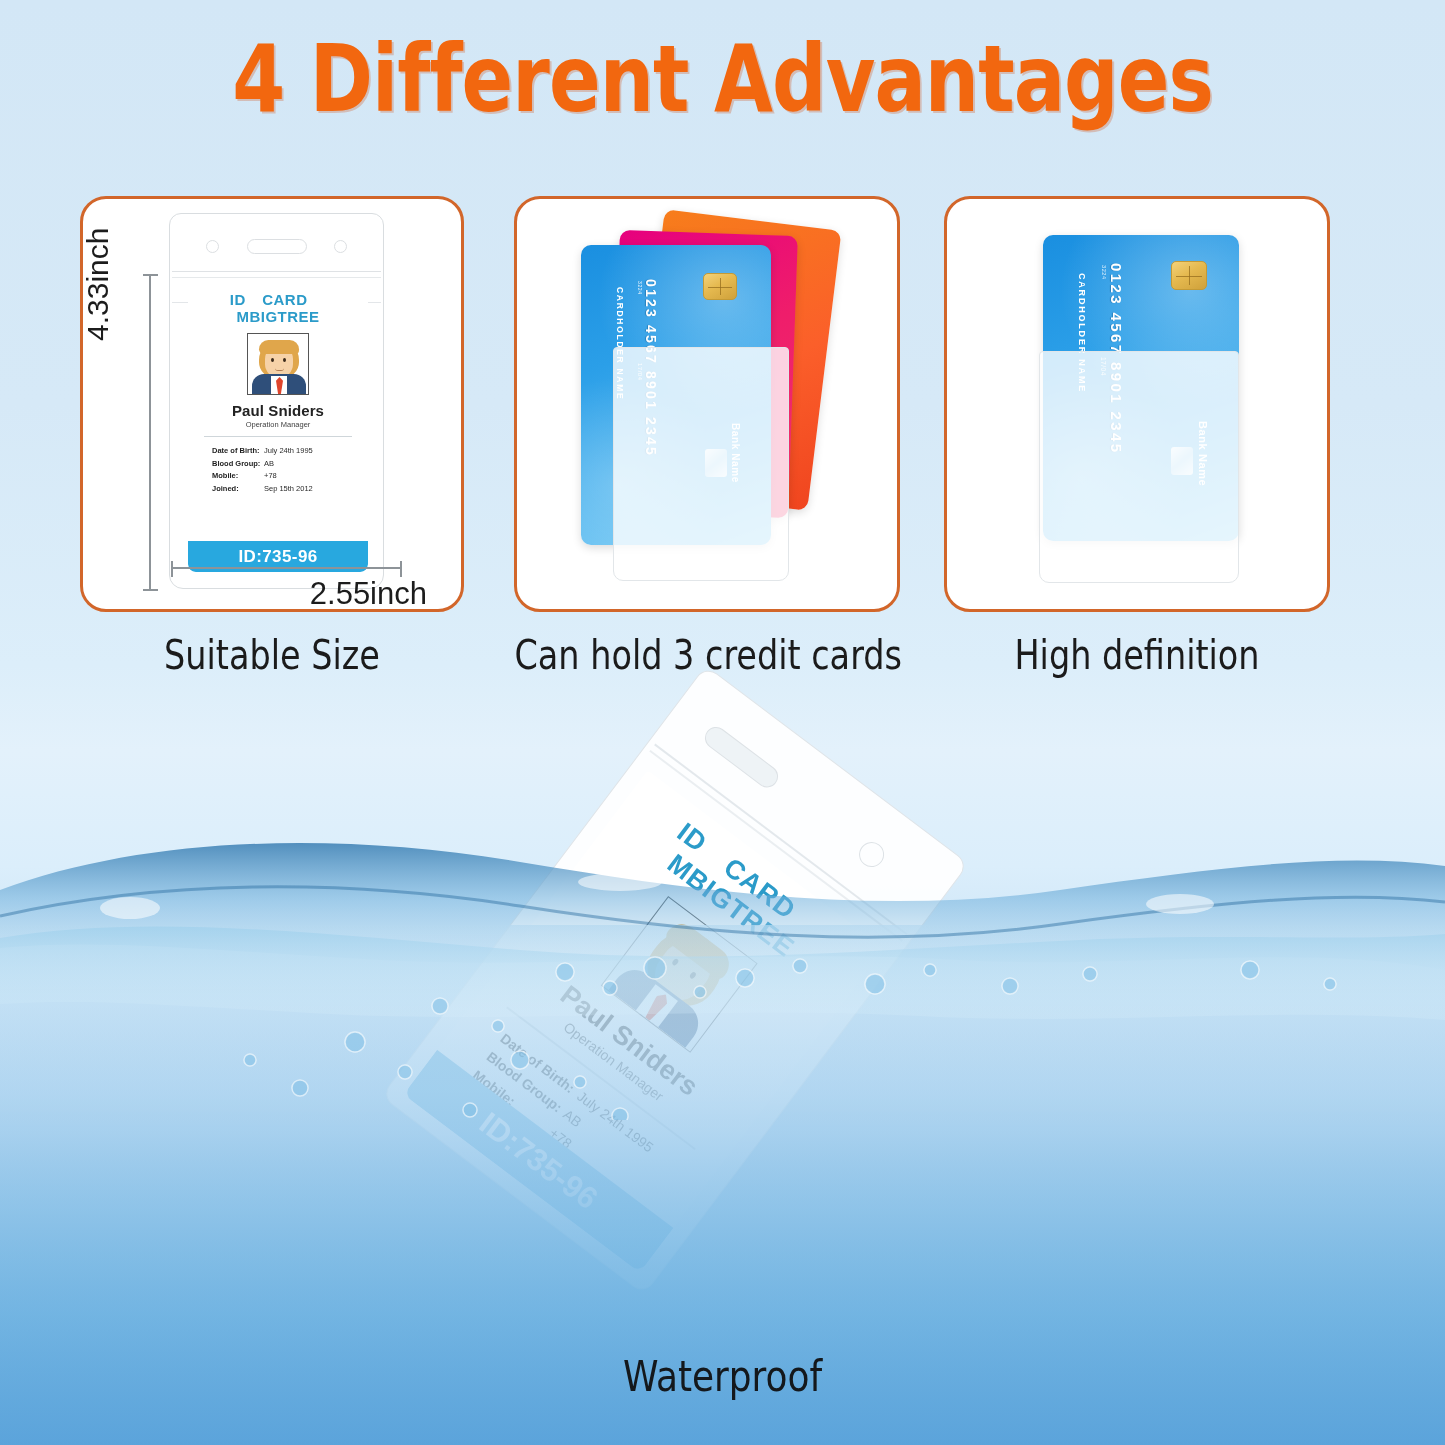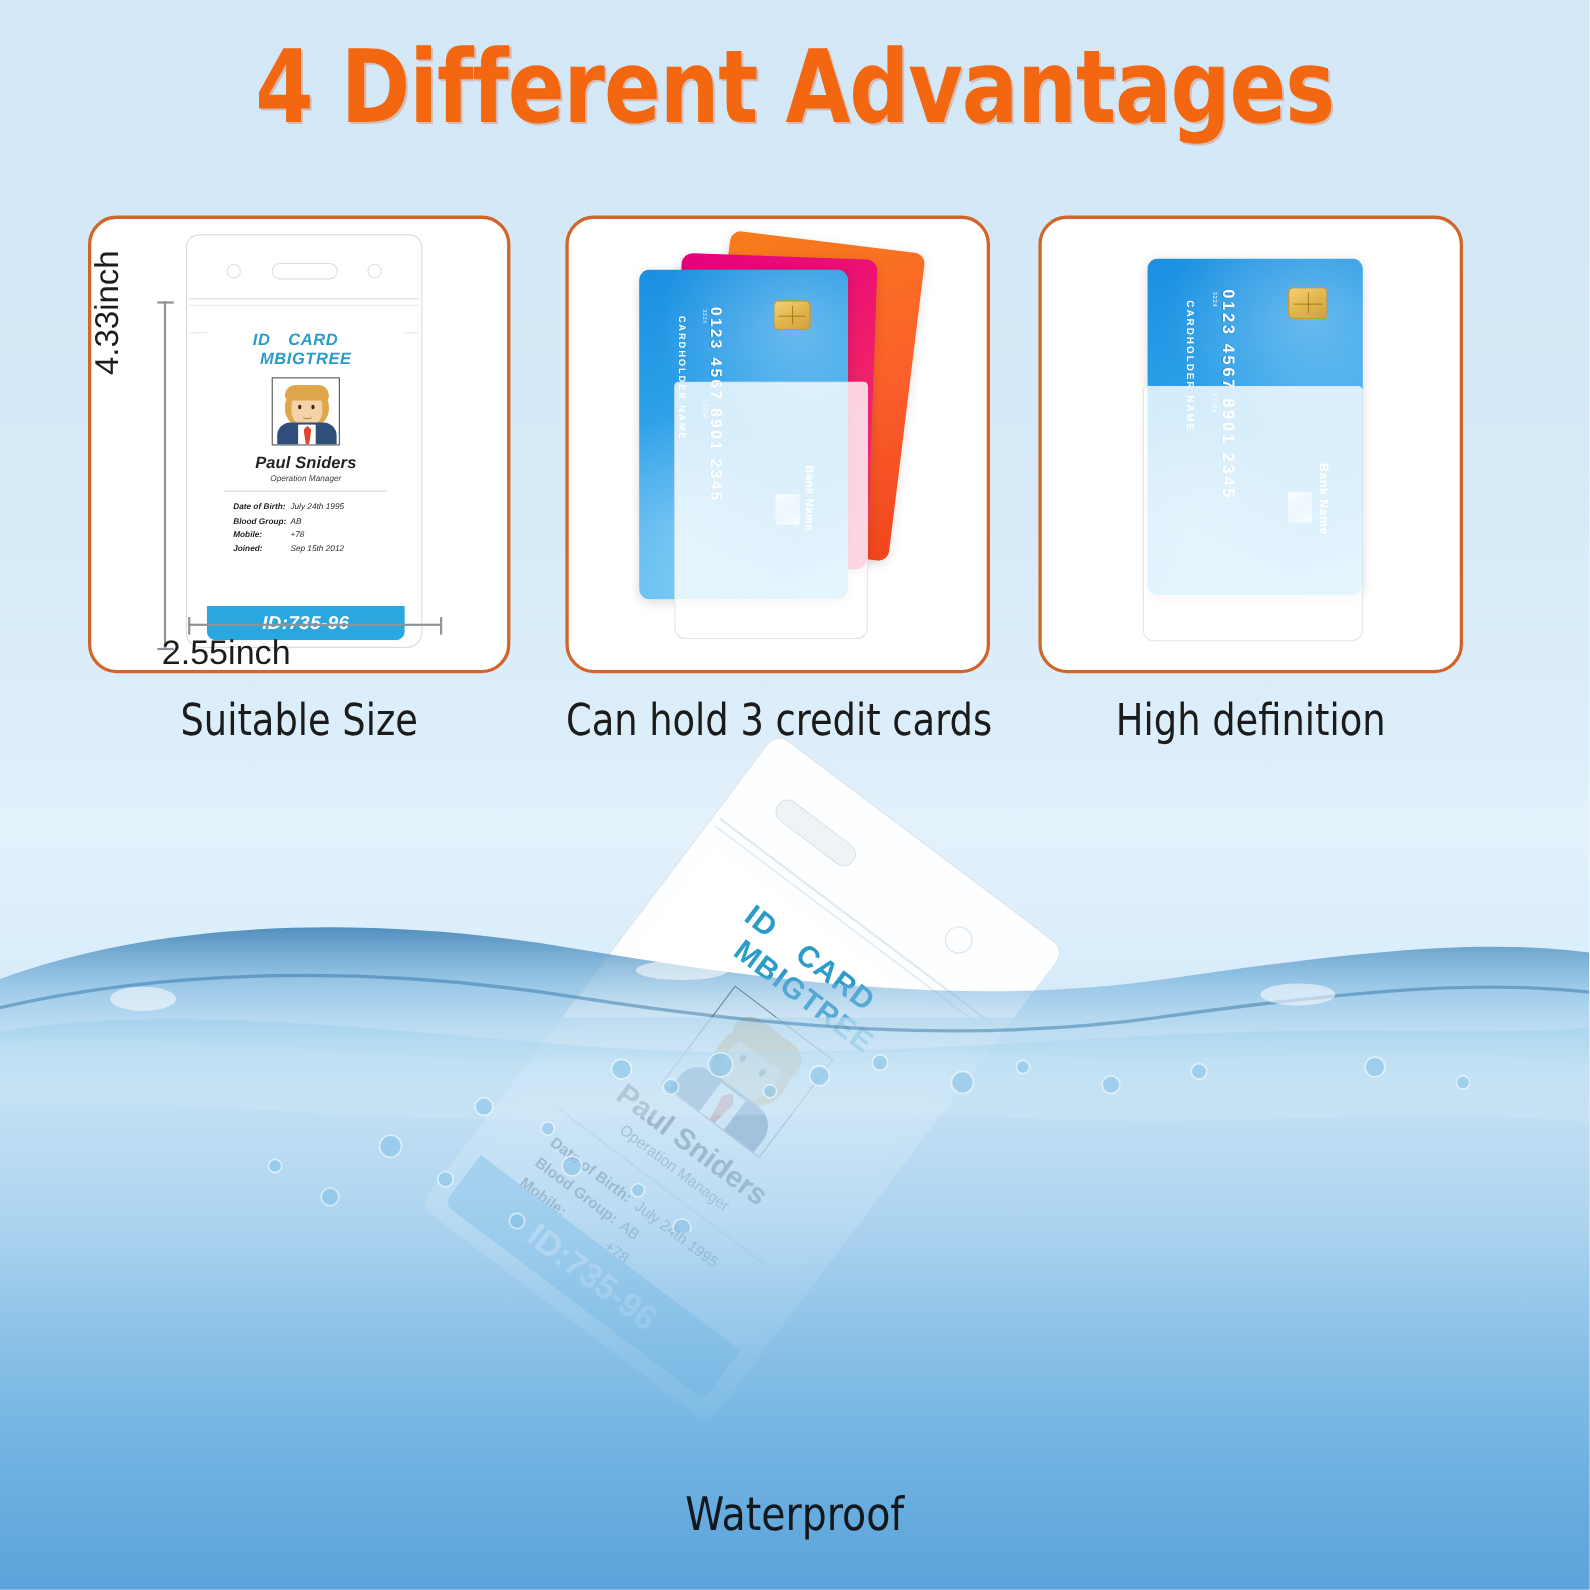--- a/index.html
+++ b/index.html
@@ -63,22 +63,22 @@
     position:absolute; top:25px; left:50%; margin-left:-30px;
     width:60px; height:15px;
     border:1.4px solid #dcdfe2; border-radius:8px;
   }
   #holder-1 .seam-a { position:absolute; left:2px; right:2px; top:57px; height:1.4px; background:#dfe2e5; }
   #holder-1 .seam-b { position:absolute; left:2px; right:2px; top:63px; height:1.2px; background:#e6e9eb; }
   #holder-1 .seam-c { position:absolute; left:2px; right:2px; top:88px; height:1.2px; background:#e3e6e9; }
 
   
   #idcard-1 {
-    position:absolute; left:18px; top:78px; width:180px; height:290px;
-    background:#fff; border-radius:3px 3px 8px 8px; overflow:hidden;font-style:italic;
+    position:absolute; left:18px; top:68px; width:180px; height:290px;
+    background:#fff; border-radius:3px 3px 8px 8px; overflow:hidden;
   }
   .id-head {
     text-align:center; color:#2b9bc9; font-weight:bold;
     font-size:15px; letter-spacing:.5px; padding-top:9px;
     font-family:"Liberation Sans",sans-serif;
   }
   .id-head .sp { display:inline-block; width:7px; }
   .id-photo {
     width:62px; height:62px; margin:8px auto 0;
     border:1px solid #555; position:relative; overflow:hidden; background:#fff;
@@ -153,21 +153,21 @@
   }
   .dim-h-line {
     position:absolute; left:88px; top:368px; width:230px; height:1.6px; background:#8d9398;
   }
   .dim-h-cap-l, .dim-h-cap-r {
     position:absolute; top:362px; width:1.6px; height:16px; background:#8d9398;
   }
   .dim-h-cap-l { left:88px; }
   .dim-h-cap-r { left:317px; }
   .dim-h-text {
-    position:absolute; left:64px; top:377px; width:280px; text-align:left;
+    position:absolute; left:64px; top:377px; width:280px; text-align:right;
     font-size:31px; color:#1c1c1c;
   }
 
   
   .cc {
     position:absolute; border-radius:10px; overflow:hidden;
     box-shadow:0 3px 10px rgba(0,0,0,.14);
   }
   .cc .lbl {
     position:absolute; white-space:nowrap;

